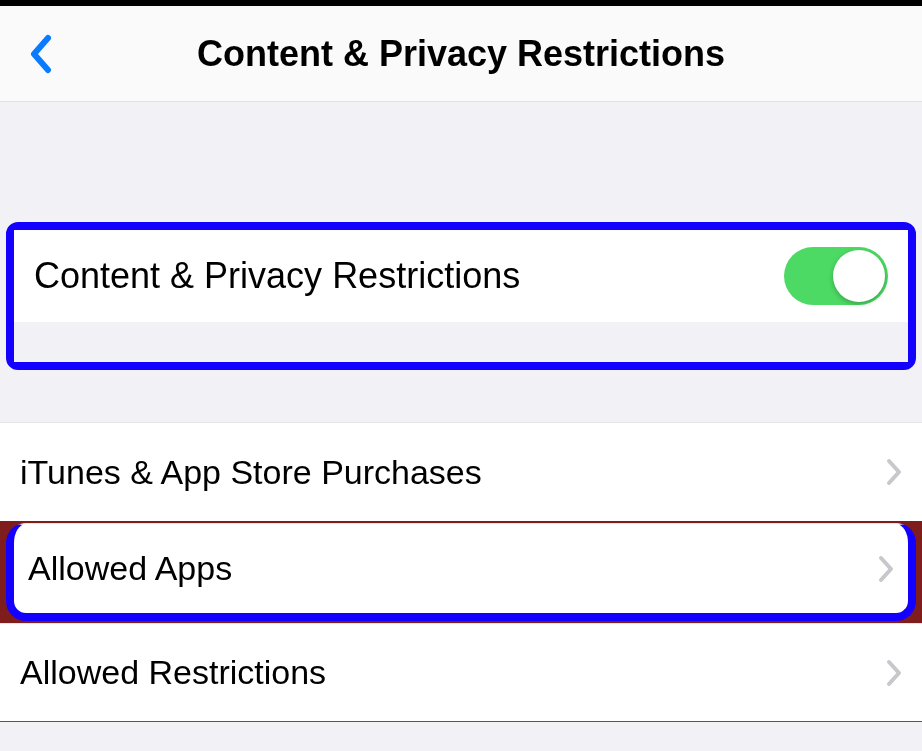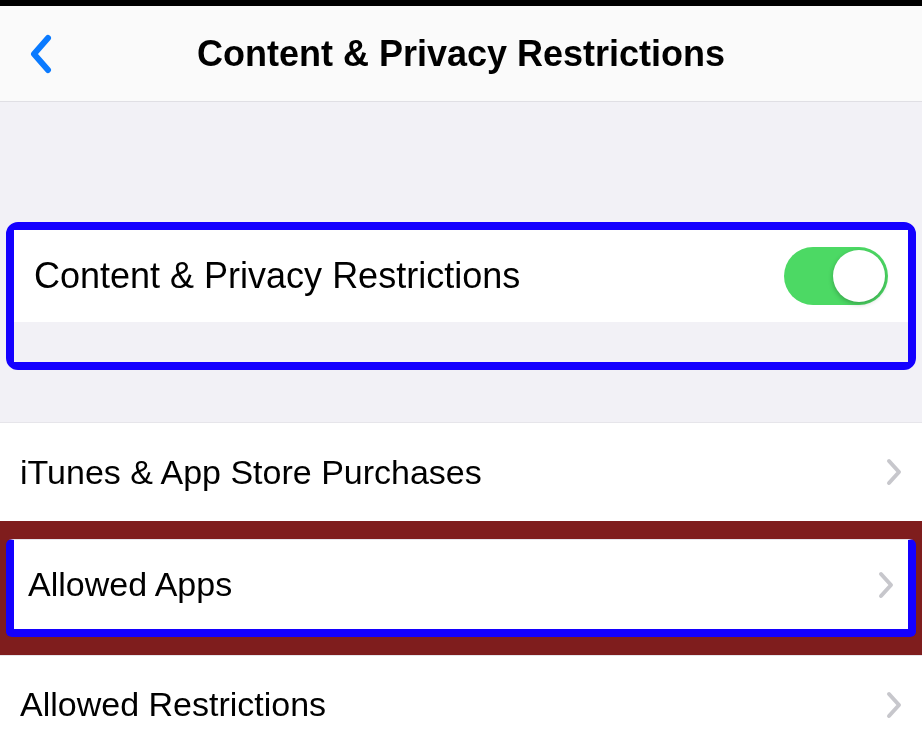--- a/index.html
+++ b/index.html
@@ -94,22 +94,22 @@
     height: 52px;
     background: #f2f1f6;
   }
   .list {
     background: #7f1d1d;
     border-top: 1px solid #e6e5ea;
     border-bottom: 1px solid #0f766e;
   }
   .row-highlighted {
     border: 8px solid #1400ff;
-    border-radius: 6px;
-    margin: 18px 6px;
+    border-radius: 20px;
+    margin: 2px 6px;
     padding: 12px 14px;
     min-height: 98px;
   }
   .row-highlighted-inner {
     display: flex;
     align-items: center;
     justify-content: space-between;
     height: 100%;
     width: 100%;
   }

